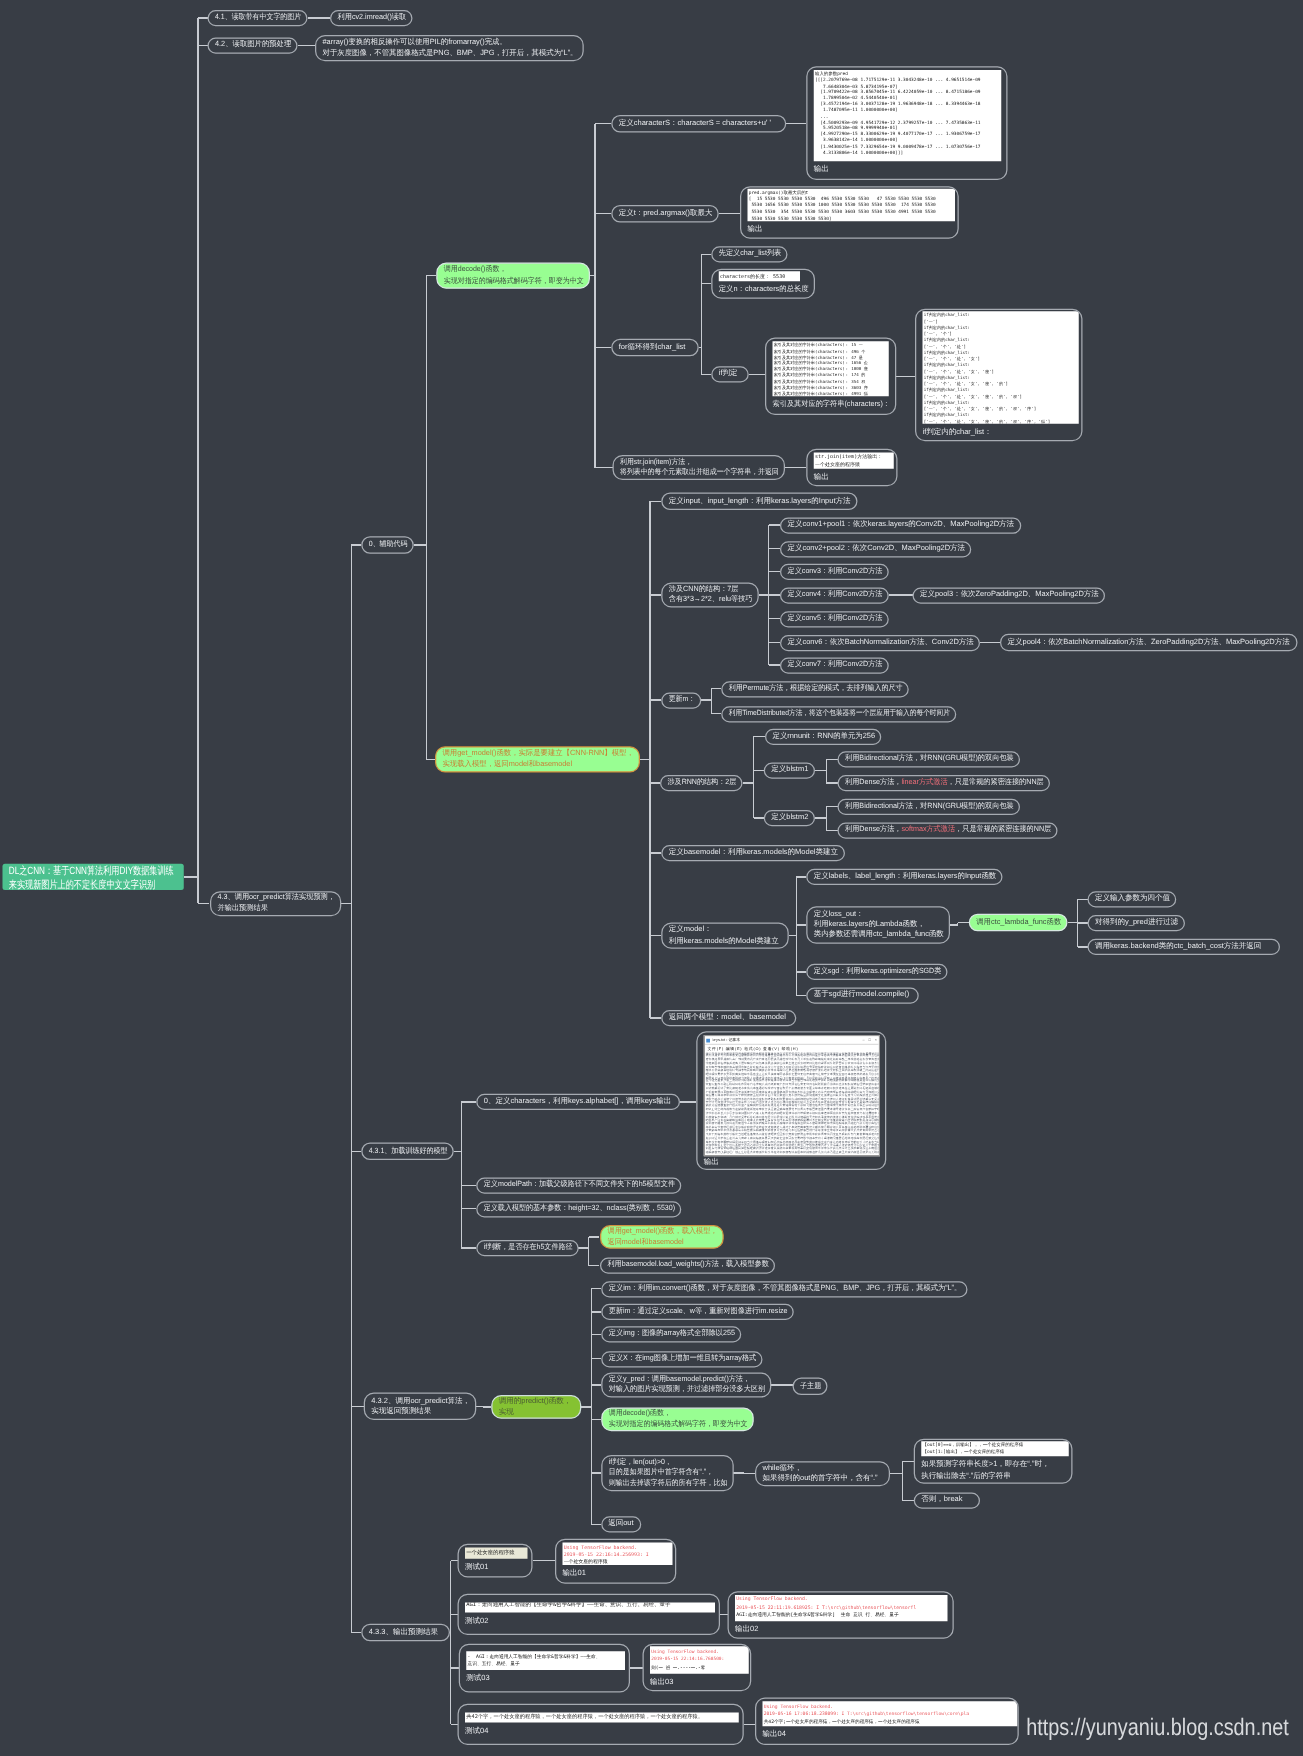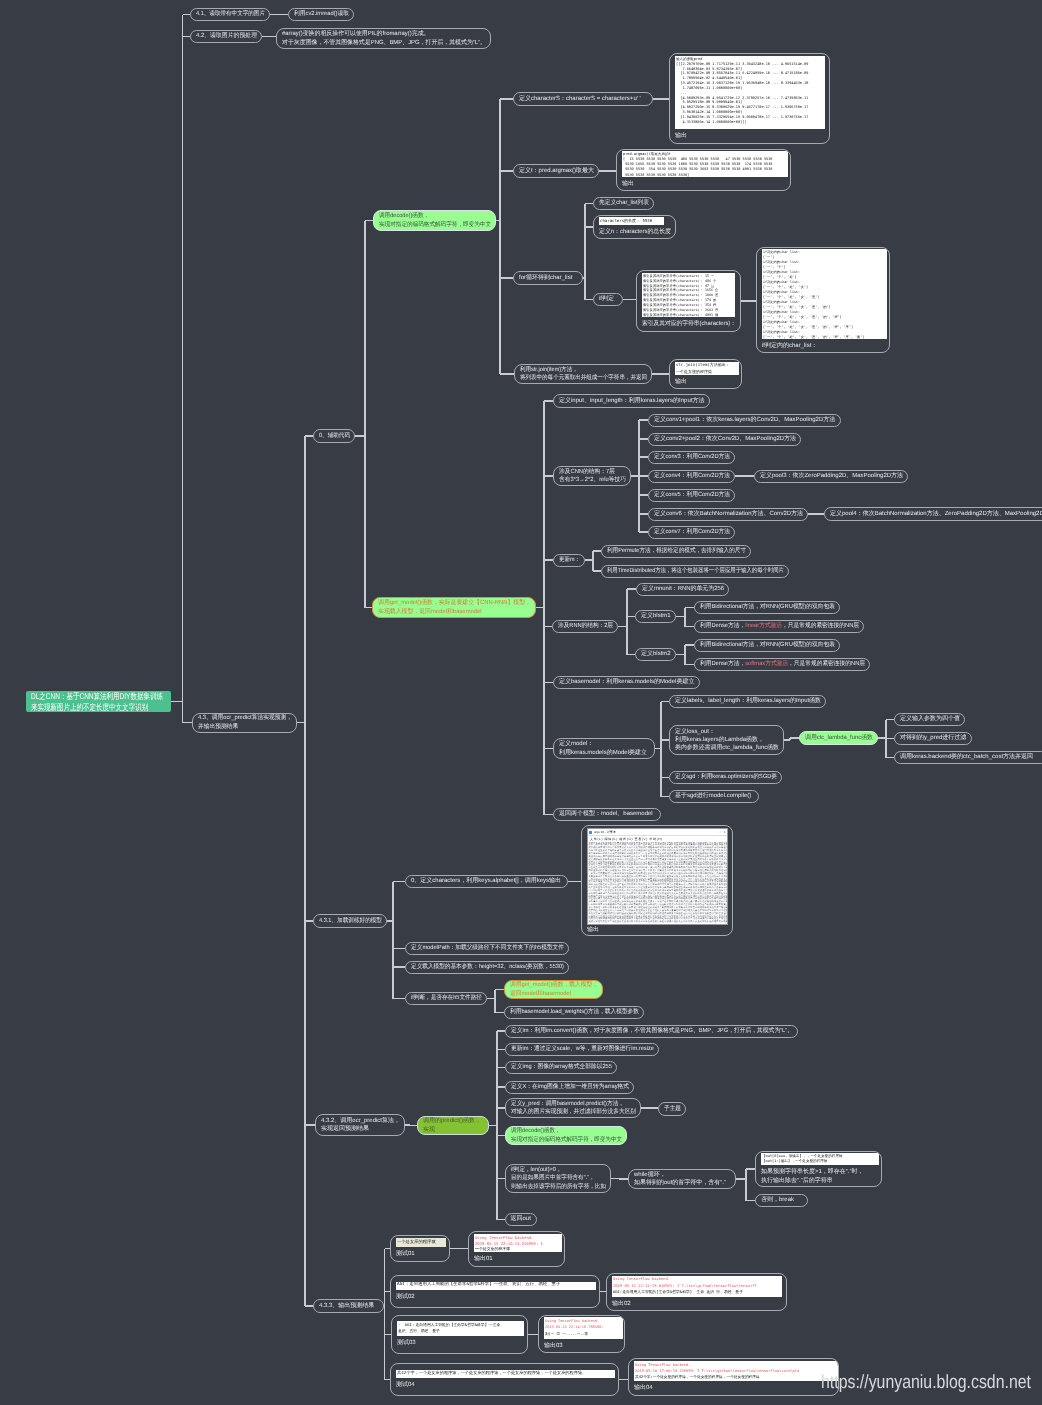--- a/index.html
+++ b/index.html
@@ -1,19 +1,19 @@
 <!DOCTYPE html>
 <html><head>
 <meta charset="utf-8">
 <style>
   html,body{margin:0;padding:0;}
   body{width:1042px;height:1405px;background:#383d45;overflow:hidden;position:relative;
        font-family:"Liberation Sans","DejaVu Sans",sans-serif;
        -webkit-font-smoothing:antialiased;text-rendering:geometricPrecision;}
-  #map{position:absolute;left:0;top:0;width:976px;height:1405px;margin-left:24px;}
+  #map{position:absolute;left:0;top:0;width:976px;height:1405px;}
   svg#conn{position:absolute;left:0;top:0;width:1042px;height:1405px;}
   svg#conn path{fill:none;stroke:#c8ccd2;stroke-width:1.15;shape-rendering:crispEdges;}
   .node{position:absolute;box-sizing:border-box;border:1px solid #a6abb2;border-radius:8px;
         color:#e9ebee;font-size:6px;line-height:8.3px;white-space:pre;
         display:flex;flex-direction:column;justify-content:center;align-items:flex-start;
         padding:0 5px;overflow:hidden;}
   .root{position:absolute;background:#4cc18f;color:#ffffff;font-size:8.4px;
         line-height:11px;border-radius:2px;white-space:pre;box-sizing:border-box;
         display:flex;flex-direction:column;justify-content:center;align-items:flex-start;padding:0 5px;}
   .green{background:#98fe92;border-color:#d7e8e2;color:#3d5140;}

